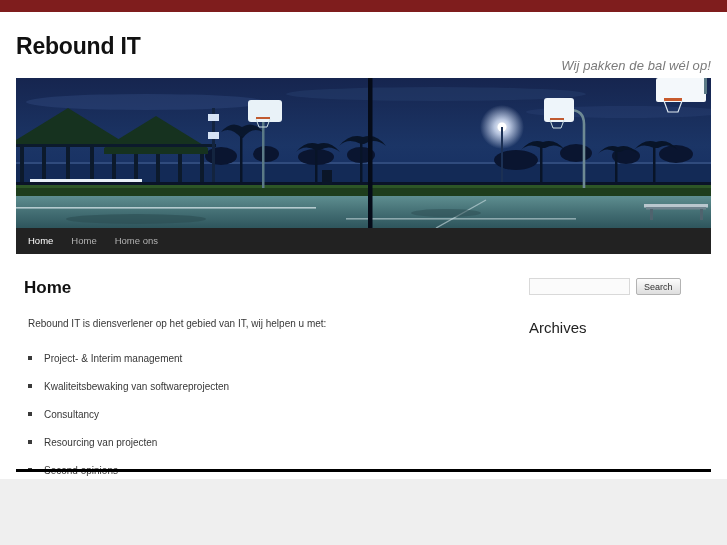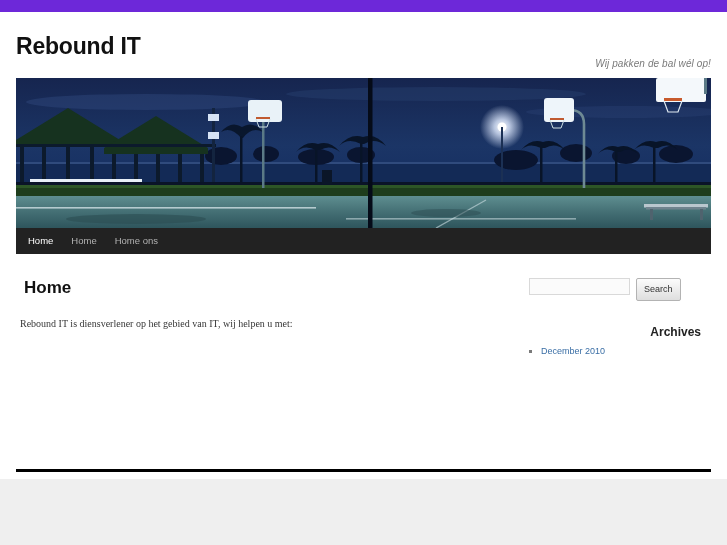--- a/index.html
+++ b/index.html
@@ -6,21 +6,21 @@
   html, body {
     margin: 0; padding: 0;
     width: 727px; height: 545px;
     overflow: hidden;
     background: #efefef;
     font-family: "Liberation Sans", sans-serif;
   }
   #page-wrap {
     position: relative;
     width: 727px; height: 545px;
-    background: #6d28d9;
+    background: #7f1d1d;
   }
   .page {
     position: absolute;
     left: 0; top: 12px;
     width: 727px;
     height: 467px;
     background: #ffffff;
   }
   
   .site-header {
@@ -34,21 +34,21 @@
     font-weight: bold;
     line-height: 1.1;
     color: #111111;
     letter-spacing: -0.2px;
     display: inline-block;
   }
   .site-description {
     position: absolute;
     right: 16px;
     top: 46px;
-    font-size: 10px;
+    font-size: 13px;
     font-style: italic;
     color: #7a7a7a;
     letter-spacing: 0.1px;
     white-space: nowrap;
   }
   
   .header-image {
     position: relative;
     margin: 0 16px;
     width: 695px;
@@ -85,25 +85,24 @@
   }
   .main-col { width: 505px; padding-right: 10px; }
   .side-col { width: 180px; padding-left: 8px; }
   .entry-title {
     margin: 0 0 18px 8px;
     font-size: 17px;
     font-weight: bold;
     color: #111111;
   }
   .entry-para {
-    margin: 0 0 20px 4px;
+    margin: 0 0 20px 12px;
     font-size: 10px;
     color: #373737;
     line-height: 1.5;
-    font-family: Liberation Serif, serif;
   }
   .entry-list {
     list-style: none;
     margin: 0 0 0 8px;
     padding: 0;
   }
   .entry-list li {
     font-size: 10px;
     color: #373737;
     line-height: 1.5;
@@ -130,38 +129,37 @@
     border: 1px solid #d9d9d9;
     background: #fbfbfb;
     font-size: 9px;
     font-family: "Liberation Sans", sans-serif;
     padding: 0 3px;
     color: #555;
     outline: none;
   }
   .search-submit {
     margin-left: 6px;
-    height: 23px;
+    height: 17px;
     padding: 0 7px;
     font-size: 9px;
     font-family: "Liberation Sans", sans-serif;
     color: #333333;
     border: 1px solid #b3b3b3;
     border-radius: 2px;
     background: linear-gradient(#fcfcfc, #dedede);
     cursor: pointer;
     line-height: 17px;
   }
   .widget { margin-bottom: 18px; }
   .widget-title {
-    font-size: 12px;
-    font-weight: bold;
+    font-size: 15px;
+    font-weight: normal;
     color: #222222;
     margin: 0 0 6px 0;
-    text-align: right;
   }
   .widget-list {
     list-style: none;
     margin: 0; padding: 0;
   }
   .widget-list li {
     font-size: 9px;
     line-height: 1.5;
     padding-left: 12px;
     position: relative;
@@ -362,36 +360,38 @@
       <span class="nav-item current">Home</span>
       <span class="nav-item">Home</span>
       <span class="nav-item">Home ons</span>
     </nav>
 
     <div class="content-wrap">
 
       <div class="main-col">
         <h2 class="entry-title">Home</h2>
         <p class="entry-para">Rebound IT is diensverlener op het gebied van IT, wij helpen u met:</p>
+        <ul class="entry-list">
+          <li>Project- &amp; Interim management</li>
+          <li>Kwaliteitsbewaking van softwareprojecten</li>
+          <li>Consultancy</li>
+          <li>Resourcing van projecten</li>
+          <li>Second opinions</li>
+        </ul>
       </div>
 
       <aside class="side-col">
 
         <div class="search-form">
           <input class="search-input" type="text" value="" placeholder="" style="">
           <button class="search-submit">Search</button>
         </div>
 
         <div class="widget">
           <h3 class="widget-title">Archives</h3>
-          <ul class="widget-list">
-            <li>
-              <a>December 2010</a>
-            </li>
-          </ul>
         </div>
 
         <div class="widget">
         </div>
 
       </aside>
     </div>
 
     <div class="site-footer">
       <div class="footer-rule"></div>

